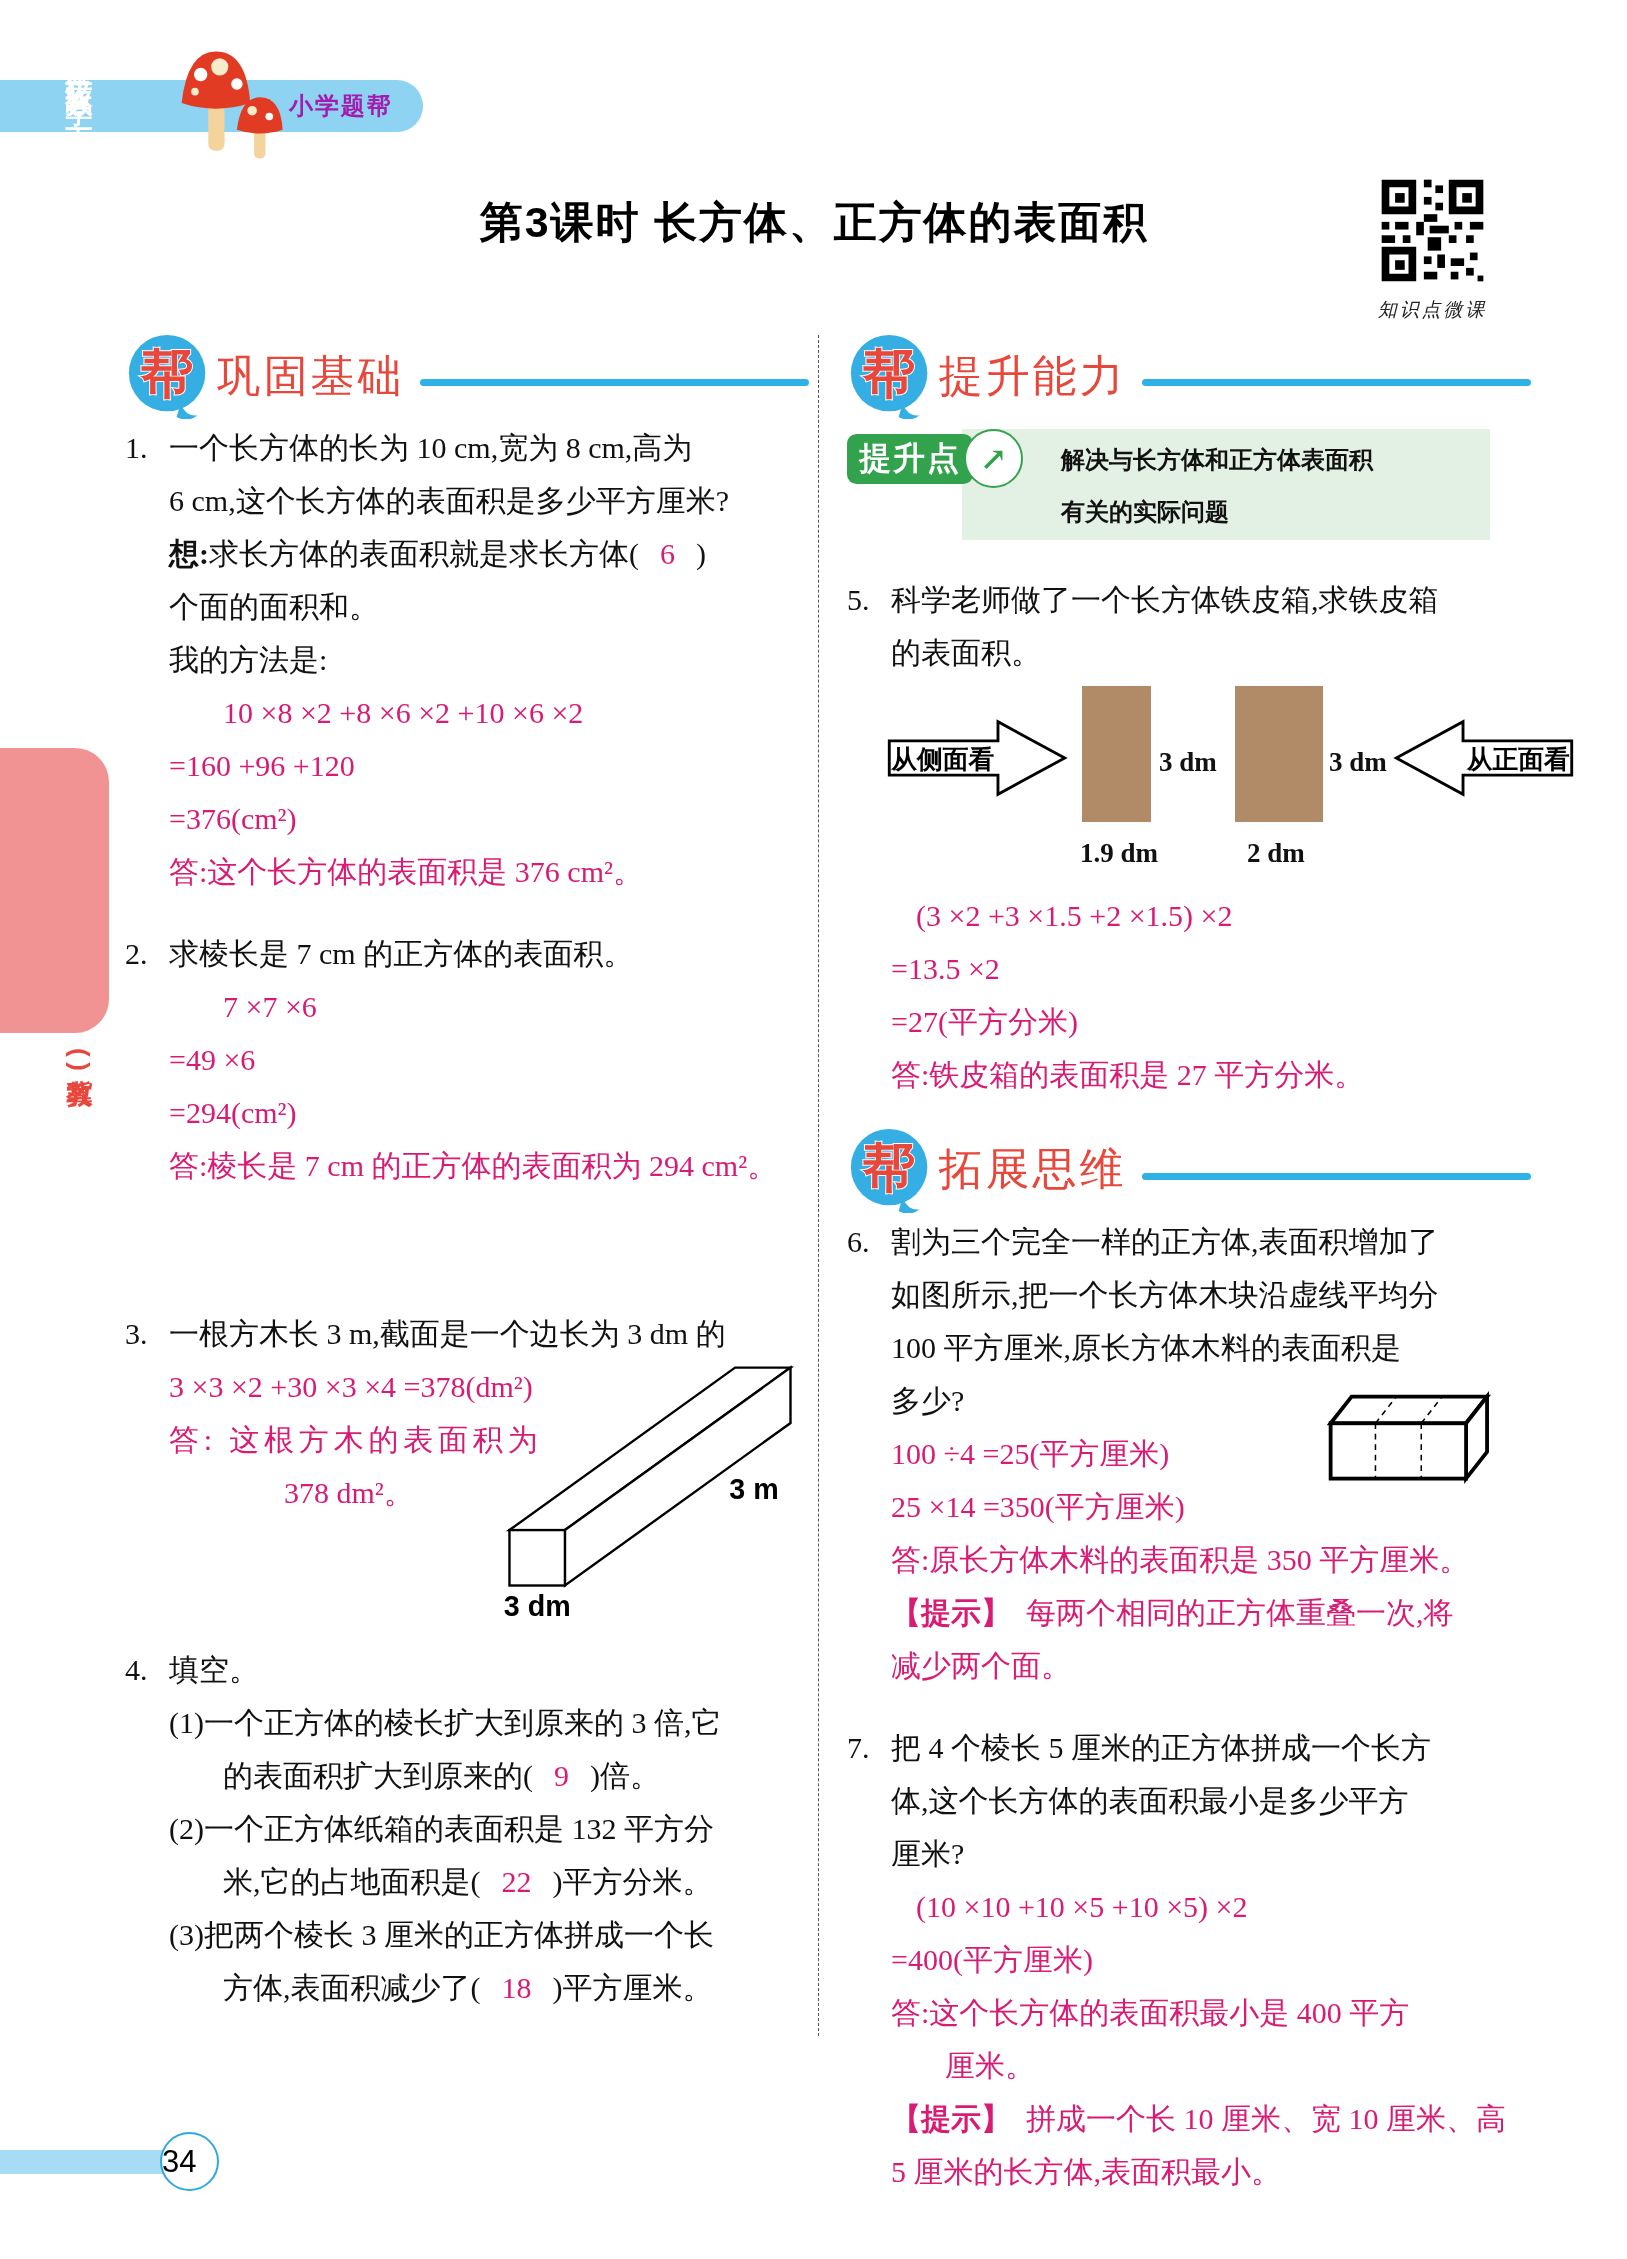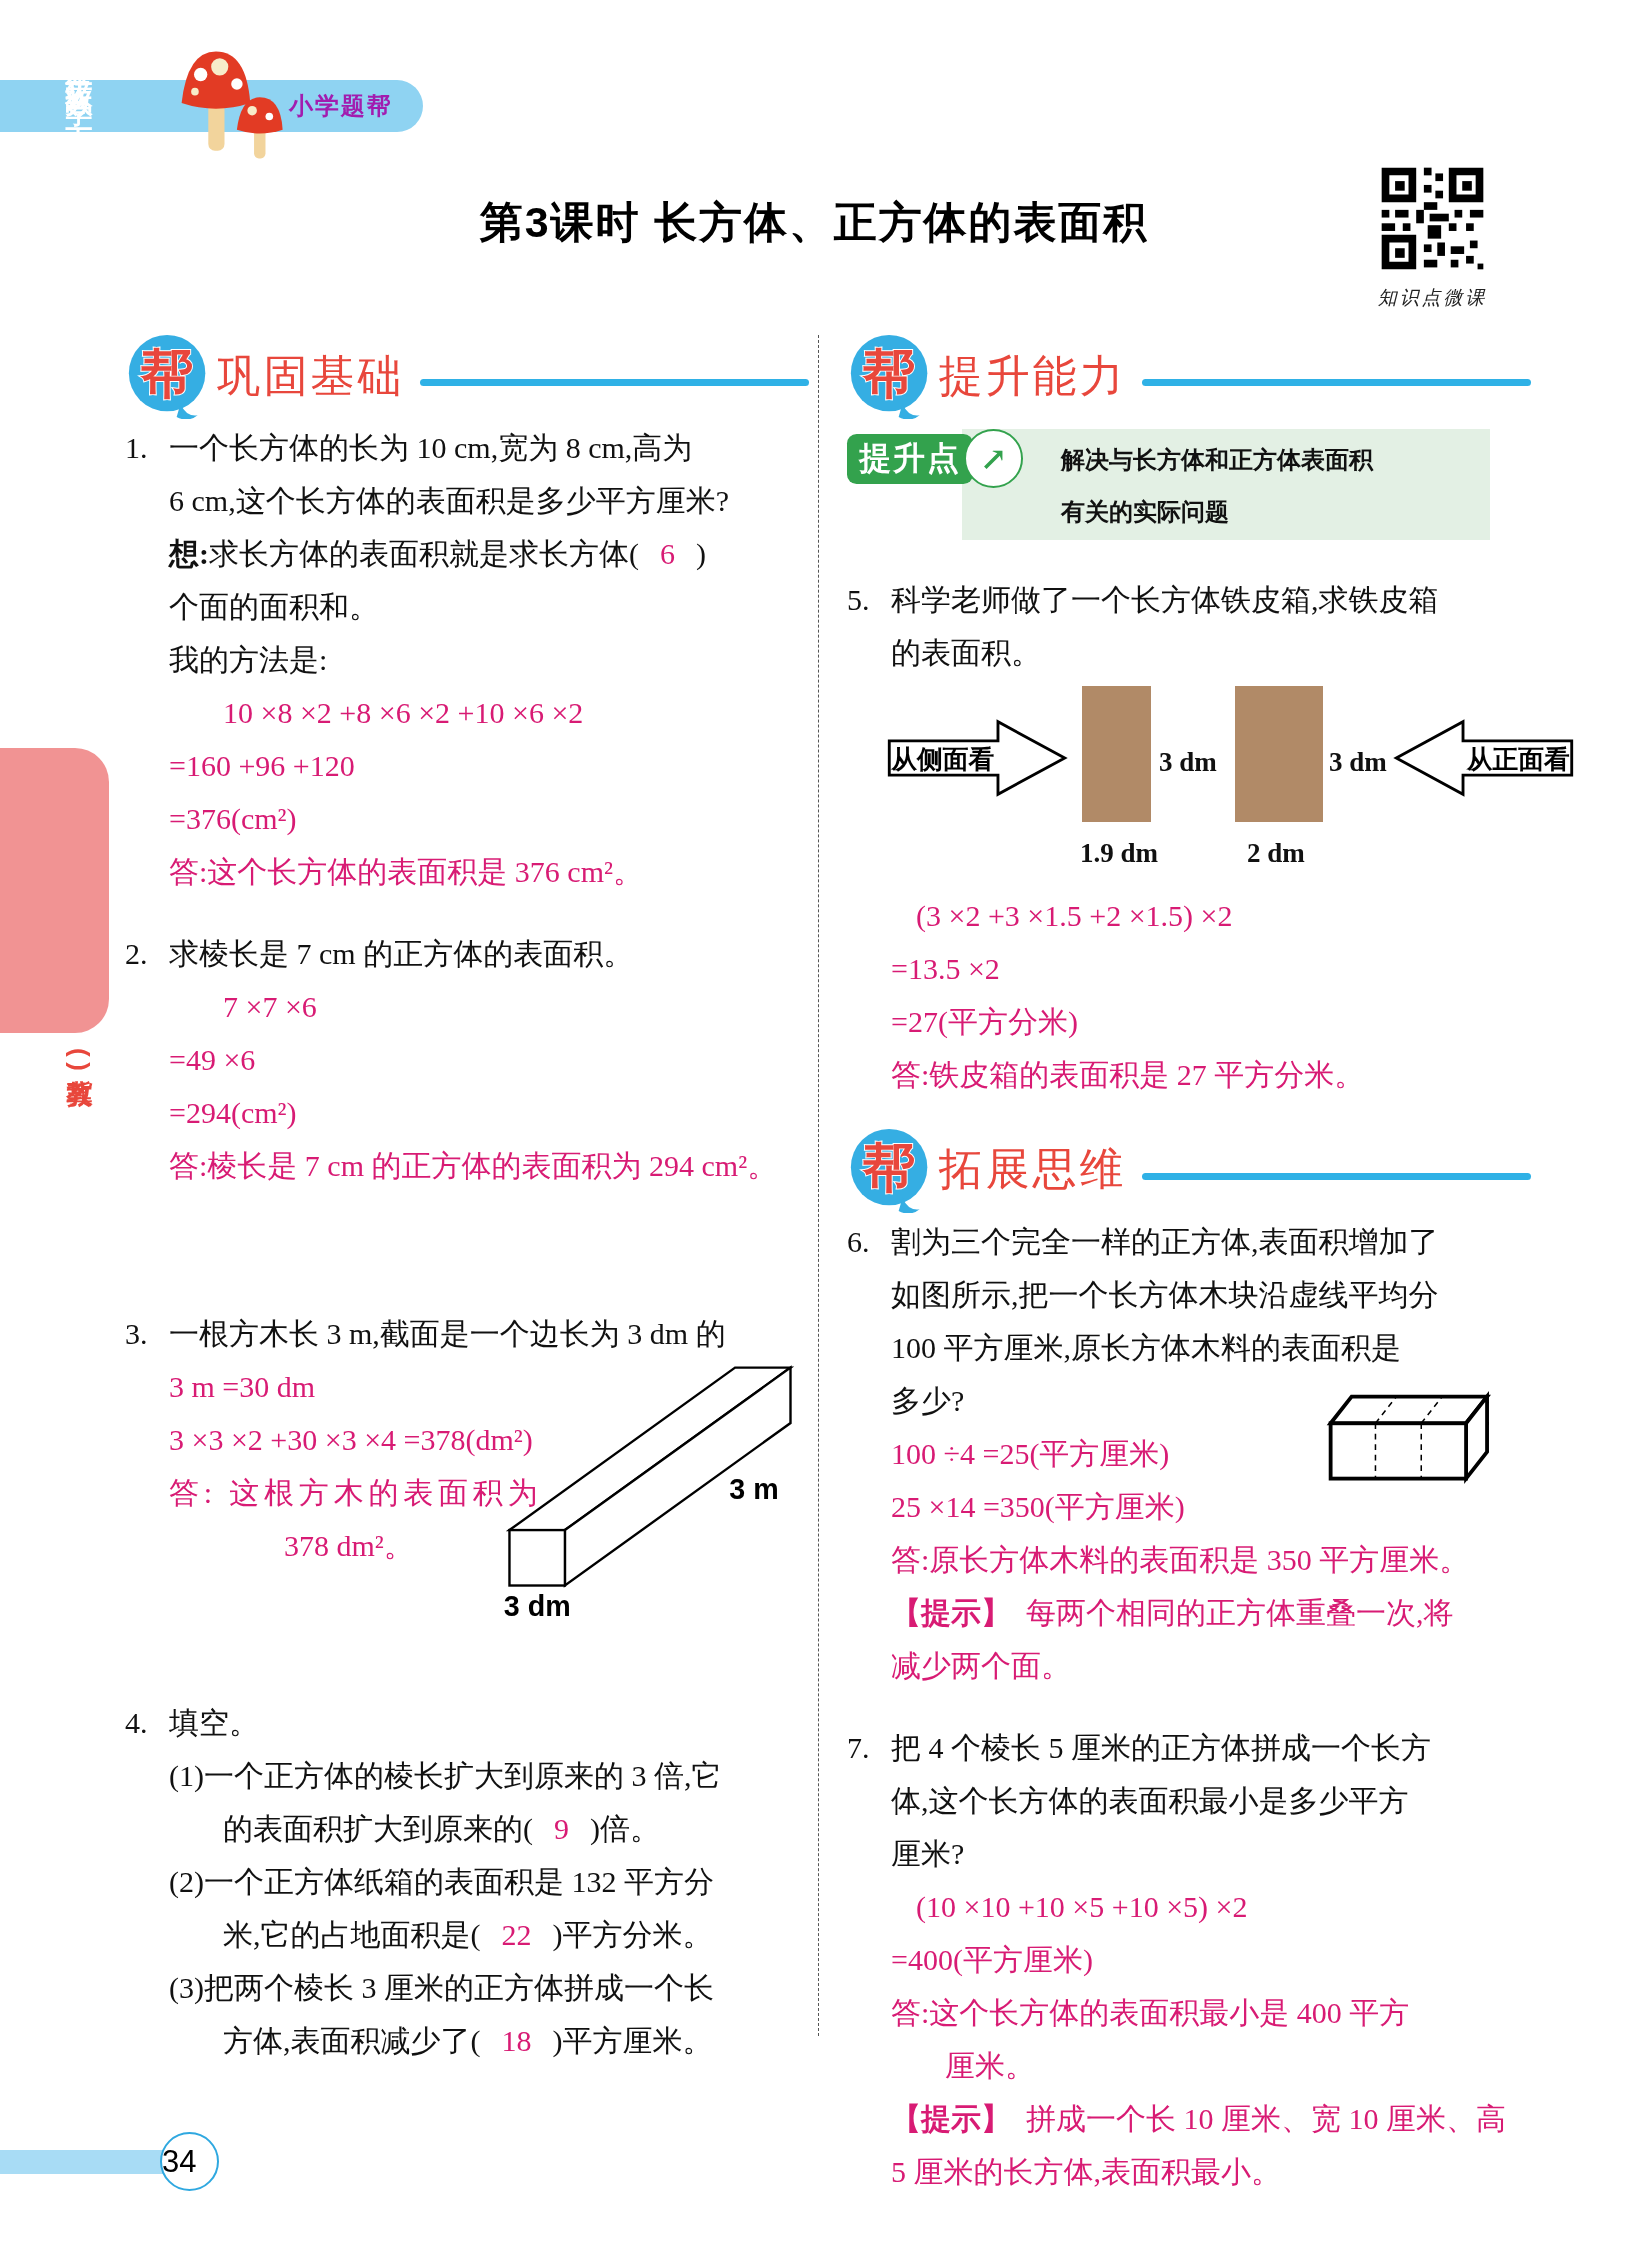--- a/index.html
+++ b/index.html
@@ -14,21 +14,21 @@
   .banner{position:absolute;left:0;top:80px;width:423px;height:52px;
     background:#8fd3f2;border-radius:0 27px 27px 0;}
   .mushrooms{position:absolute;left:153px;top:38px;width:143px;height:134px;}
   .brand{position:absolute;left:289px;top:90px;font-family:Liberation Sans, sans-serif;
     font-weight:bold;font-size:24px;color:#a21caf;letter-spacing:1.9px;}
 
   .page-title{position:absolute;left:0;top:194px;width:1628px;text-align:center;
     font-family:"Liberation Sans","DejaVu Sans",sans-serif;font-weight:bold;font-size:43px;color:#000;letter-spacing:1.9px;}
 
   
-  .qr-wrap{position:absolute;left:1374px;top:160px;width:117px;}
+  .qr-wrap{position:absolute;left:1374px;top:172px;width:117px;}
   .qr-caption{margin-top:3.8px;text-align:center;font-size:19px;font-style:italic;letter-spacing:2.9px;color:#222;}
 
   
   .side-tab{position:absolute;left:0;top:748px;width:109px;height:285px;
     background:#f19393;border-radius:0 34px 34px 0;}
   .side-tab-label{position:absolute;left:61px;top:40px;writing-mode:vertical-rl;
     color:#fff;font-family:"Liberation Sans","DejaVu Sans",sans-serif;font-weight:bold;
     font-size:27px;letter-spacing:9.6px;}
   .edition-label{position:absolute;left:63px;top:1048px;writing-mode:vertical-rl;
     color:#e8473c;font-family:"Liberation Sans","DejaVu Sans",sans-serif;font-weight:bold;
@@ -188,21 +188,20 @@
     <div class="line">求棱长是 7 cm 的正方体的表面积。</div>
     <div class="line math ind2">7 ×7 ×6</div>
     <div class="line math">=49 ×6</div>
     <div class="line math">=294(cm²)</div>
     <div class="line math">答:棱长是 7 cm 的正方体的表面积为 294 cm²。</div>
   </div>
 
   <div class="prob mt120">
     <span class="pnum">3.</span>
     <div class="line">一根方木长 3 m,截面是一个边长为 3 dm 的</div>
-    <div class="line math">3 m =30 dm</div>
     <div class="line math">3 ×3 ×2 +30 ×3 ×4 =378(dm²)</div>
     <div class="line math wide">答: 这根方木的表面积为</div>
     <div class="line math ind3">378 dm²。</div>
     <svg class="fig3" viewBox="0 0 340 300" style="font-size:31px">
       <polygon points="12,205 248,35 306,35 70,205" fill="#fff" stroke="#000" stroke-width="2.5"></polygon>
       <polygon points="70,205 306,35 306,93 70,263" fill="#fff" stroke="#000" stroke-width="2.5"></polygon>
       <rect x="12" y="205" width="58" height="58" fill="#fff" stroke="#000" stroke-width="2.5"></rect>
       <text x="242" y="172" font-size="30" font-weight="bold" fill="#000" font-family="Liberation Serif, serif">3 m</text>
       <text x="6" y="295" font-size="30" font-weight="bold" fill="#000" font-family="Liberation Serif, serif">3 dm</text>
     </svg>

